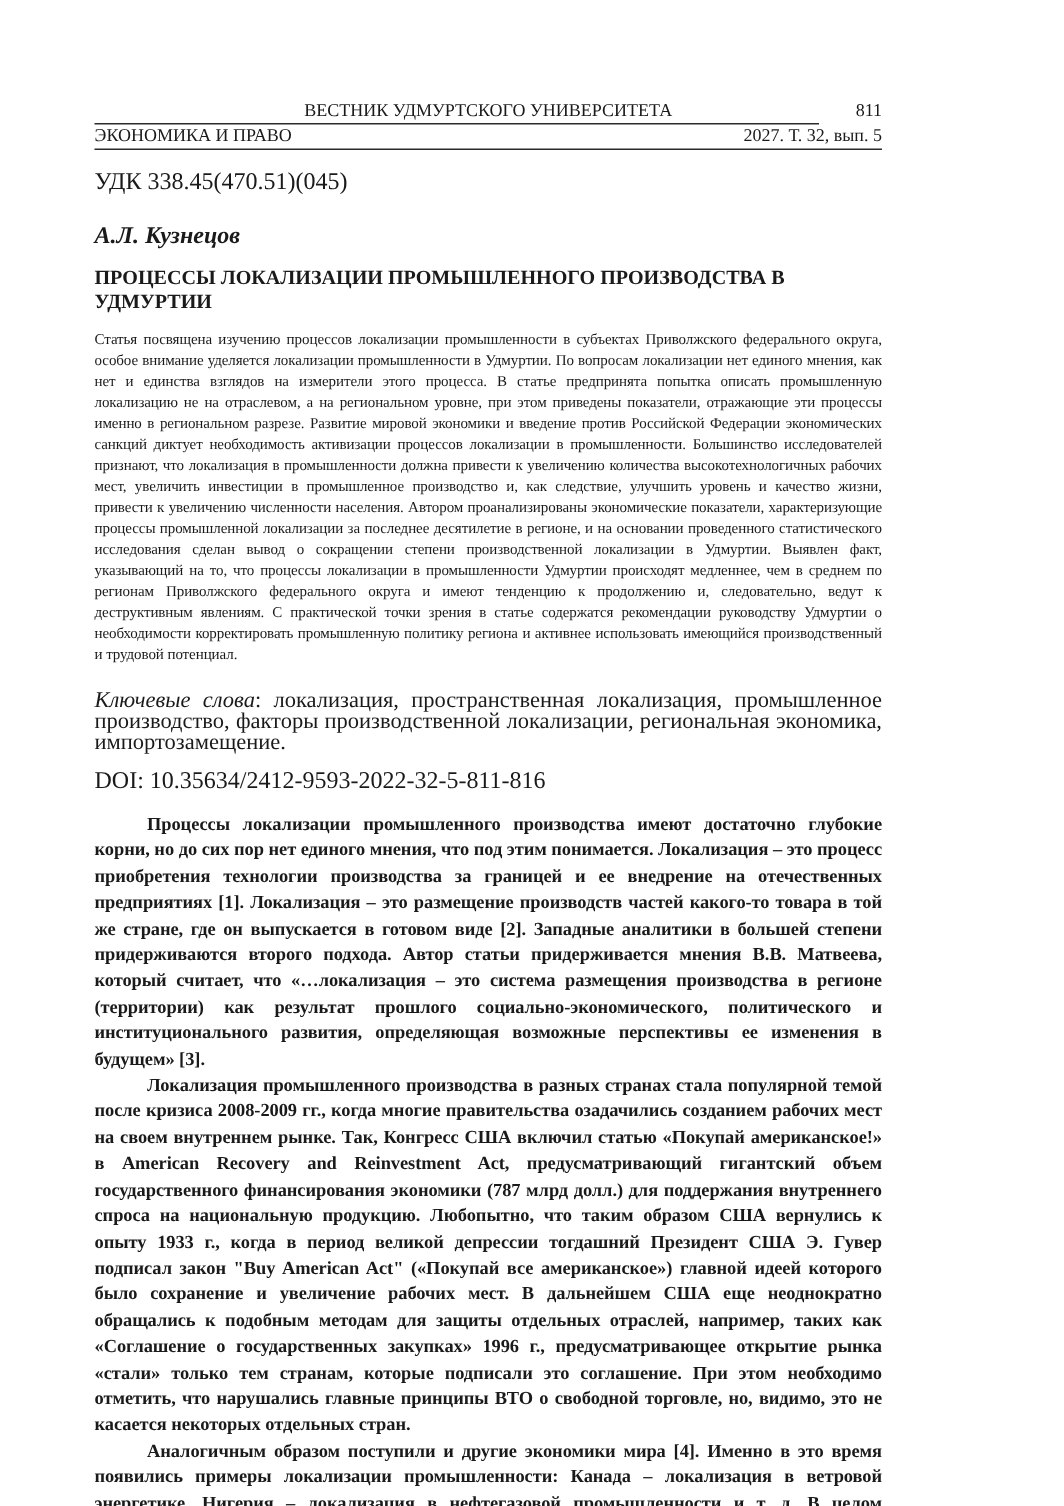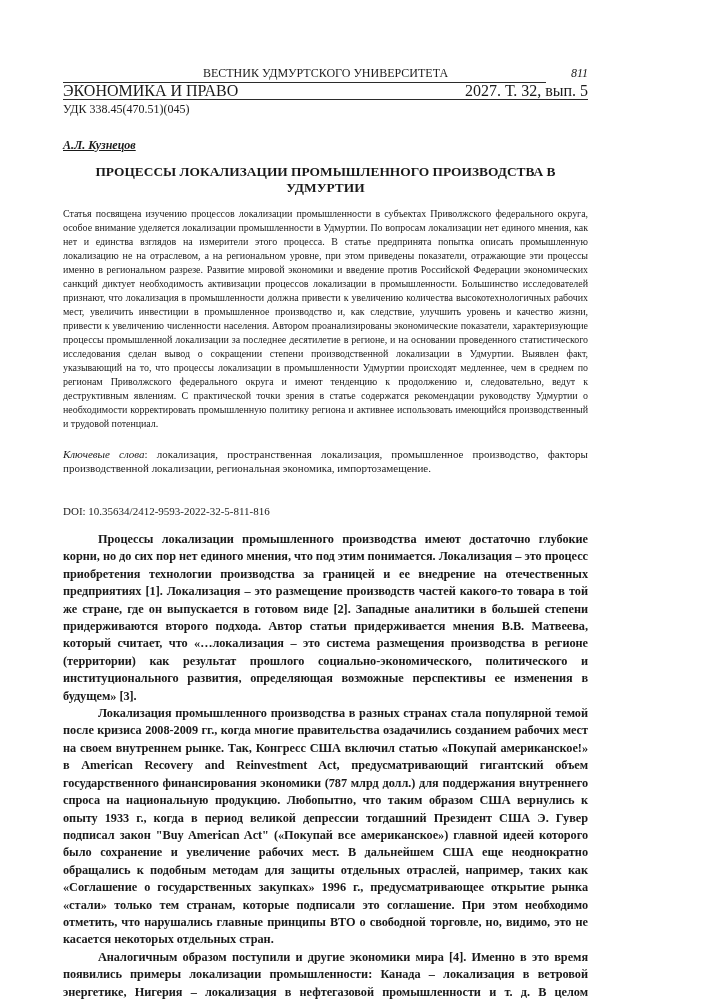--- a/index.html
+++ b/index.html
@@ -23,78 +23,75 @@
     position: relative;
     text-align: center;
     font-size: 12px;
     line-height: 14px;
     white-space: nowrap;
   }
   .hdr-page {
     position: absolute;
     right: 0;
     top: 0;
-    font-style: italic;
   }
   .hdr-rule1 {
     width: 483px;
     height: 0;
     border-top: 1px solid #2b2b2b;
     margin-top: 2px;
   }
   .hdr-line2 {
     display: flex;
     justify-content: space-between;
     align-items: baseline;
-    font-size: 16px;
+    font-size: 12px;
     line-height: 13px;
     padding: 1px 0 2px 0;
     border-bottom: 1px solid #2b2b2b;
     text-align: center;
   }
   
   .udc {
-    margin-top: 2px;
-    font-size: 12px;
+    margin-top: 15px;
+    font-size: 16px;
     line-height: 14px;
   }
   .author {
     margin-top: 22px;
-    font-size: 12px;
+    font-size: 16px;
     line-height: 14px;
     font-weight: 700;
     font-style: italic;
-    text-decoration: underline;
   }
   .title {
     margin: 12px 0 0 0;
     font-size: 13.4px;
     line-height: 16px;
     font-weight: 700;
-    text-align: center;
   }
   .abstract {
     margin: 11px 0 16px 0;
     font-size: 10px;
     line-height: 14px;
     text-align: justify;
     letter-spacing: -0.05px;
   }
   .keywords {
     margin: 9px 0 0 0;
-    font-size: 11px;
+    font-size: 15px;
     line-height: 14px;
     text-align: justify;
   }
   .keywords .kw-label {
     font-style: italic;
   }
   .doi {
-    margin-top: 29px;
-    font-size: 11px;
+    margin-top: 12px;
+    font-size: 16px;
     line-height: 14px;
   }
   
   .body-text {
     margin-top: 13px;
     font-weight: bold;
   }
   .para {
     margin: 0;
     font-size: 12.3px;

